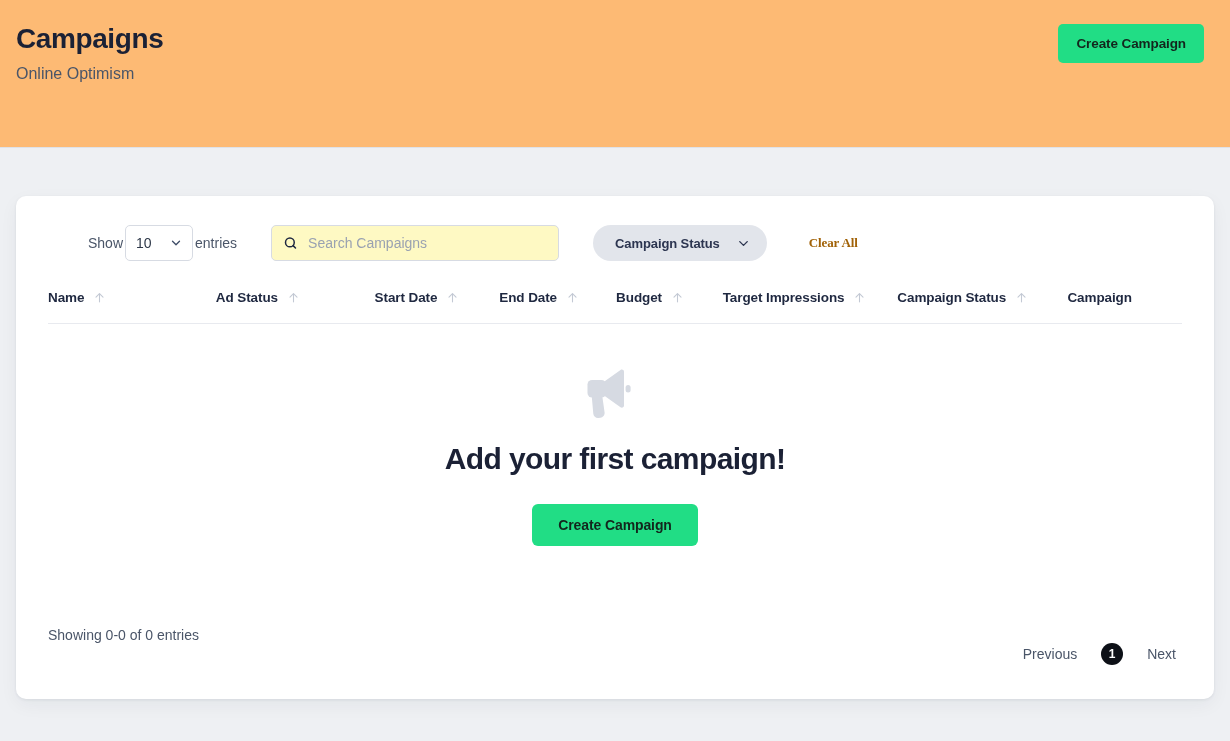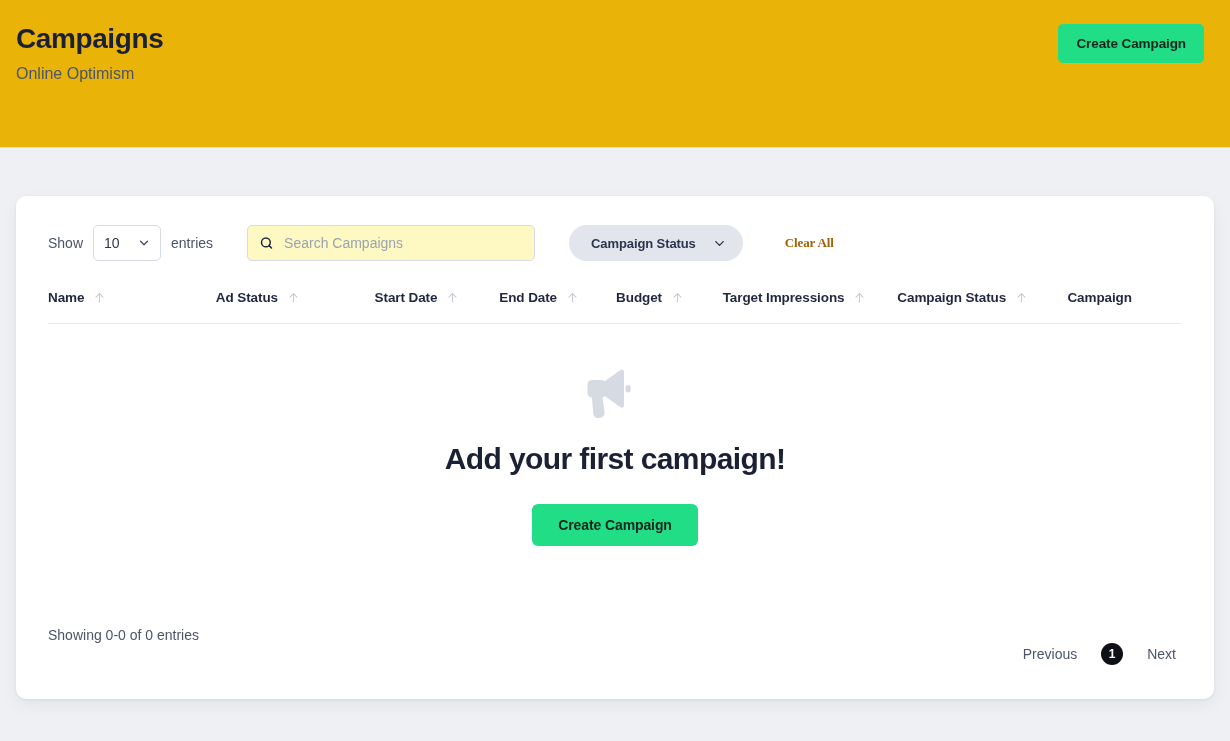--- a/index.html
+++ b/index.html
@@ -11,21 +11,21 @@
     width: 1230px;
     height: 741px;
     background: #eef0f3;
     font-family: "Liberation Sans", "DejaVu Sans", sans-serif;
     color: #202744;
     overflow: hidden;
   }
 
   
   .page-header {
-    background: #eab308;
+    background: #fdba74;
     height: 148px;
     padding: 18px 26px 0 16px;
     border-bottom: 1px solid #dfe2e8;
     position: relative;
   }
   .page-title {
     font-size: 28px;
     font-weight: bold;
     letter-spacing: -0.4px;
     color: #1b2135;
@@ -88,23 +88,24 @@
   
   .toolbar {
     display: flex;
     align-items: center;
     height: 94px;
     gap: 0;
   }
   .show-entries {
     display: flex;
     align-items: center;
-    gap: 10px;
+    gap: 2px;
     font-size: 14px;
     color: #4a5568;
+    margin-left: 40px;
   }
   .entries-select {
     position: relative;
     width: 68px;
     height: 36px;
     border: 1px solid #d7dbe3;
     border-radius: 5px;
     display: flex;
     align-items: center;
     padding: 12px 10px;

